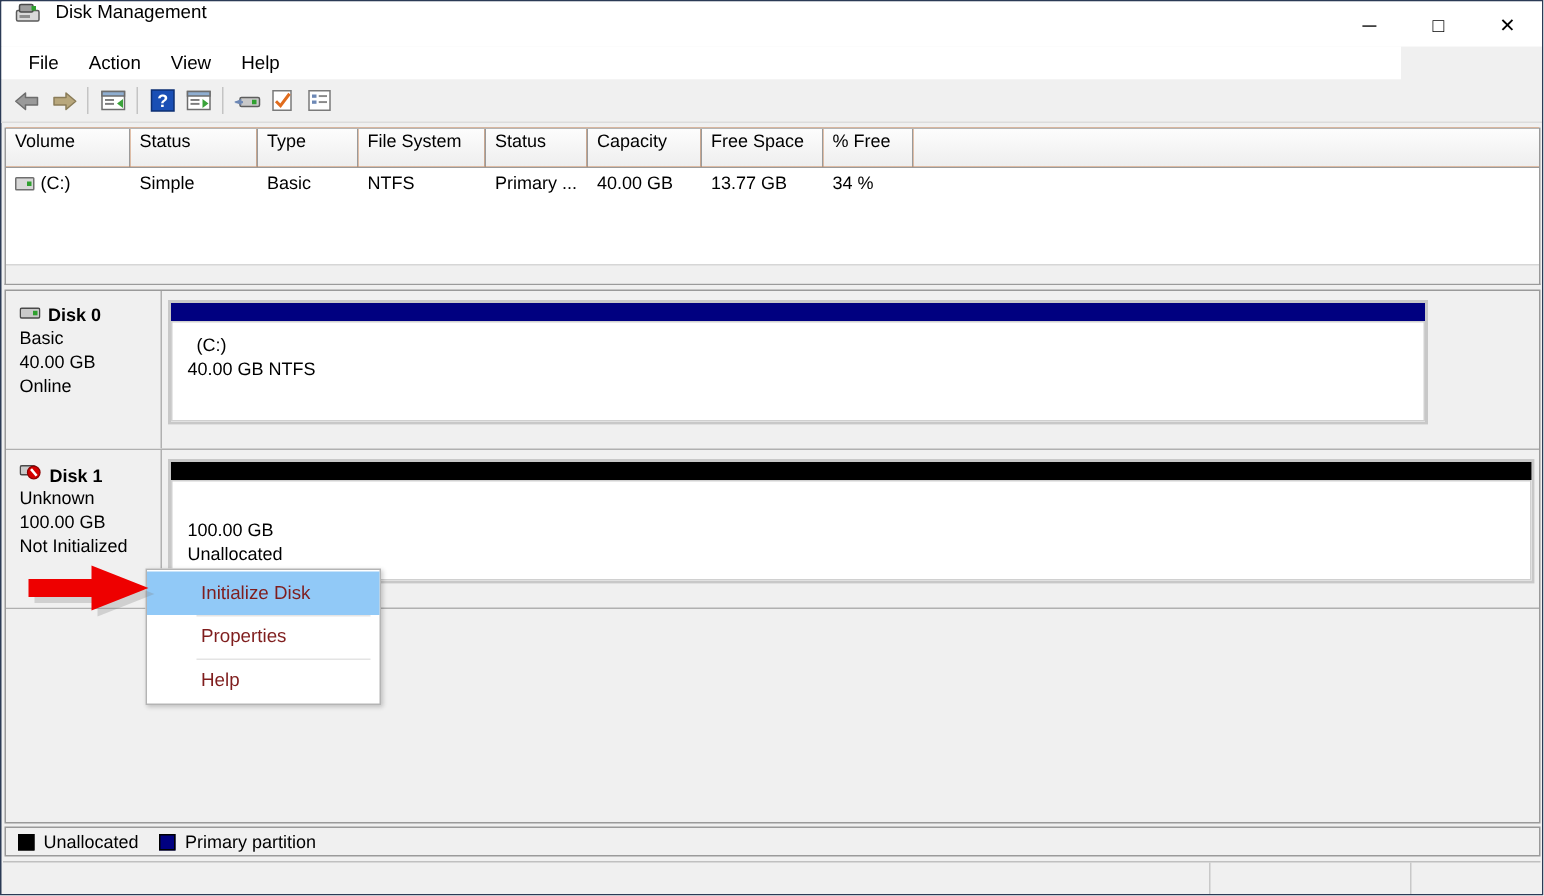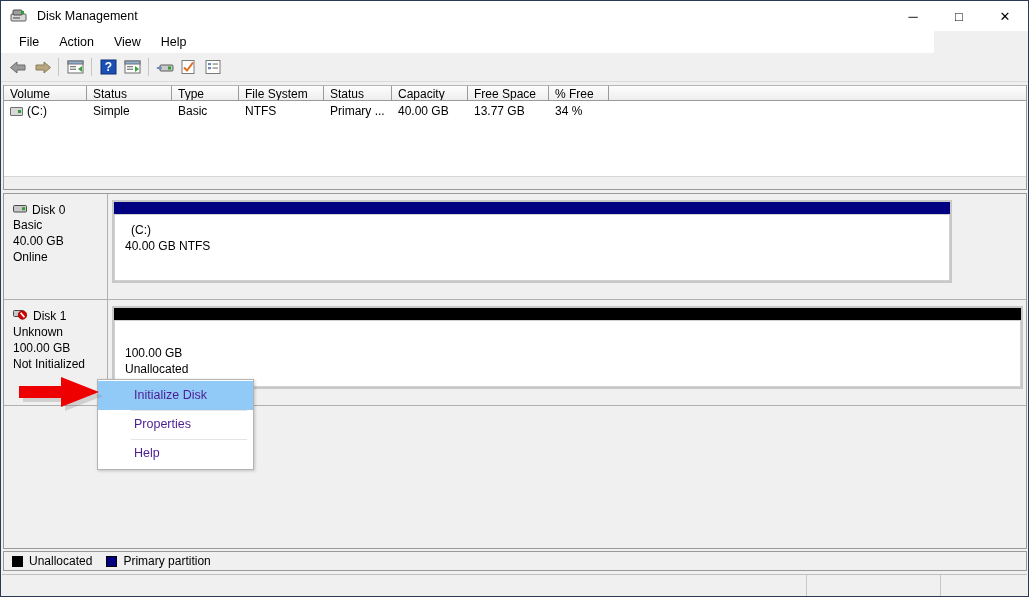--- a/index.html
+++ b/index.html
@@ -15,21 +15,21 @@
     position: relative;
     width: 1029px; height: 597px;
     border: 1px solid #2b3a55;
     background: #f0f0f0;
   }
 
   
   #titlebar {
     position: absolute; left: 0; top: 0; width: 1027px; height: 30px;
     background: #ffffff;
-    display: flex; align-items: center;
+    display: flex; 
   }
   #title-icon { margin-left: 9px; width: 18px; height: 16px; position: relative; }
   #title-text { margin-left: 9px; font-size: 12.5px; color: #000; }
   #win-controls { position: absolute; right: 0; top: 0; height: 30px; display: flex; }
   .win-btn {
     width: 46px; height: 30px; display: flex; align-items: center; justify-content: center;
     font-size: 13px; color: #000; background: transparent;
   }
 
   
@@ -56,21 +56,21 @@
   .tb-sep { width: 1px; height: 18px; background: #c4c4c4; margin: 0 4px; }
 
   
   #vol-list {
     position: absolute; left: 2px; top: 84px; width: 1024px; height: 105px;
     background: #ffffff;
     border: 1px solid #9a9a9a;
     border-top: none;
   }
   #vol-head {
-    display: flex; height: 16px; background: #f97316;
+    display: flex; height: 27px; background: #f97316;
     border-bottom: 1px solid #9a9a9a;
     border-top: 1px solid #b5b5b5;
   }
   .vh {
     border-right: 1px solid #9a9a9a;
     font-size: 12px; line-height: 16px; padding-left: 6px;
     background: linear-gradient(#fdfdfd, #eeeeee);
     color: #000; overflow: hidden; white-space: nowrap;
   }
   .vh.last { border-right: none; flex: 1; }
@@ -98,21 +98,21 @@
     background: #f0f0f0;
     border: 1px solid #9a9a9a;
     overflow: hidden;
   }
   .disk-row { display: flex; position: relative; }
   .disk-info {
     width: 104px; flex: none; padding: 9px 0 0 9px;
     border-right: 1px solid #b0b0b0;
     background: #f0f0f0;
   }
-  .disk-title { font-size: 12px; font-weight: normal; display: flex; align-items: flex-start; }
+  .disk-title { font-size: 12px; font-weight: bold; display: flex; align-items: flex-end; }
   .disk-title .label { margin-left: 5px; }
   .disk-sub { font-size: 12px; line-height: 16px; }
   .disk-graphic { flex: 1; padding: 6px 5px 6px 4px; }
   .part-outer {
     border: 2px solid #c8c8c8;
     background: #ffffff;
     position: relative;
   }
   .part-bar { height: 12px; }
   .part-body {
@@ -125,21 +125,21 @@
 
   
   #ctx-menu {
     position: absolute; left: 96px; top: 378px; width: 157px;
     background: #ffffff; border: 1px solid #b4b4b4;
     box-shadow: 1px 1px 3px rgba(0,0,0,0.20);
     z-index: 40; padding: 1px 0;
   }
   .ctx-item {
     height: 29px; line-height: 29px; padding-left: 36px;
-    font-size: 12.5px; color: #4c1d95; position: relative;
+    font-size: 12.5px; color: #7f1d1d; position: relative;
   }
   .ctx-item.sel { background: #91c9f7; }
   .ctx-item + .ctx-item::before {
     content: ""; position: absolute; left: 33px; right: 6px; top: 0;
     height: 1px; background: #e4e4e4;
   }
 
   
   #red-arrow { position: absolute; left: 14px; top: 374px; z-index: 45; }
 

